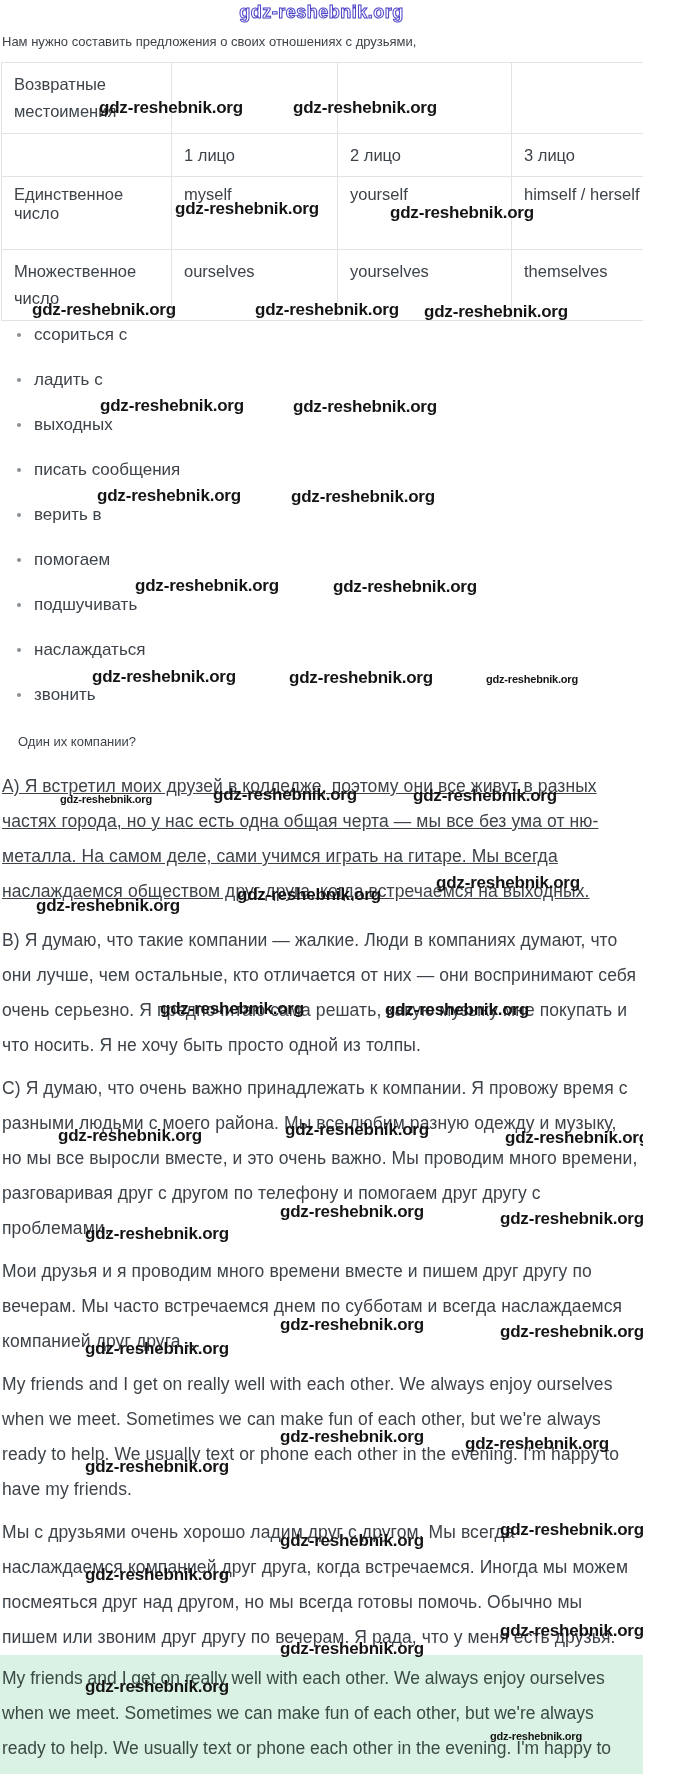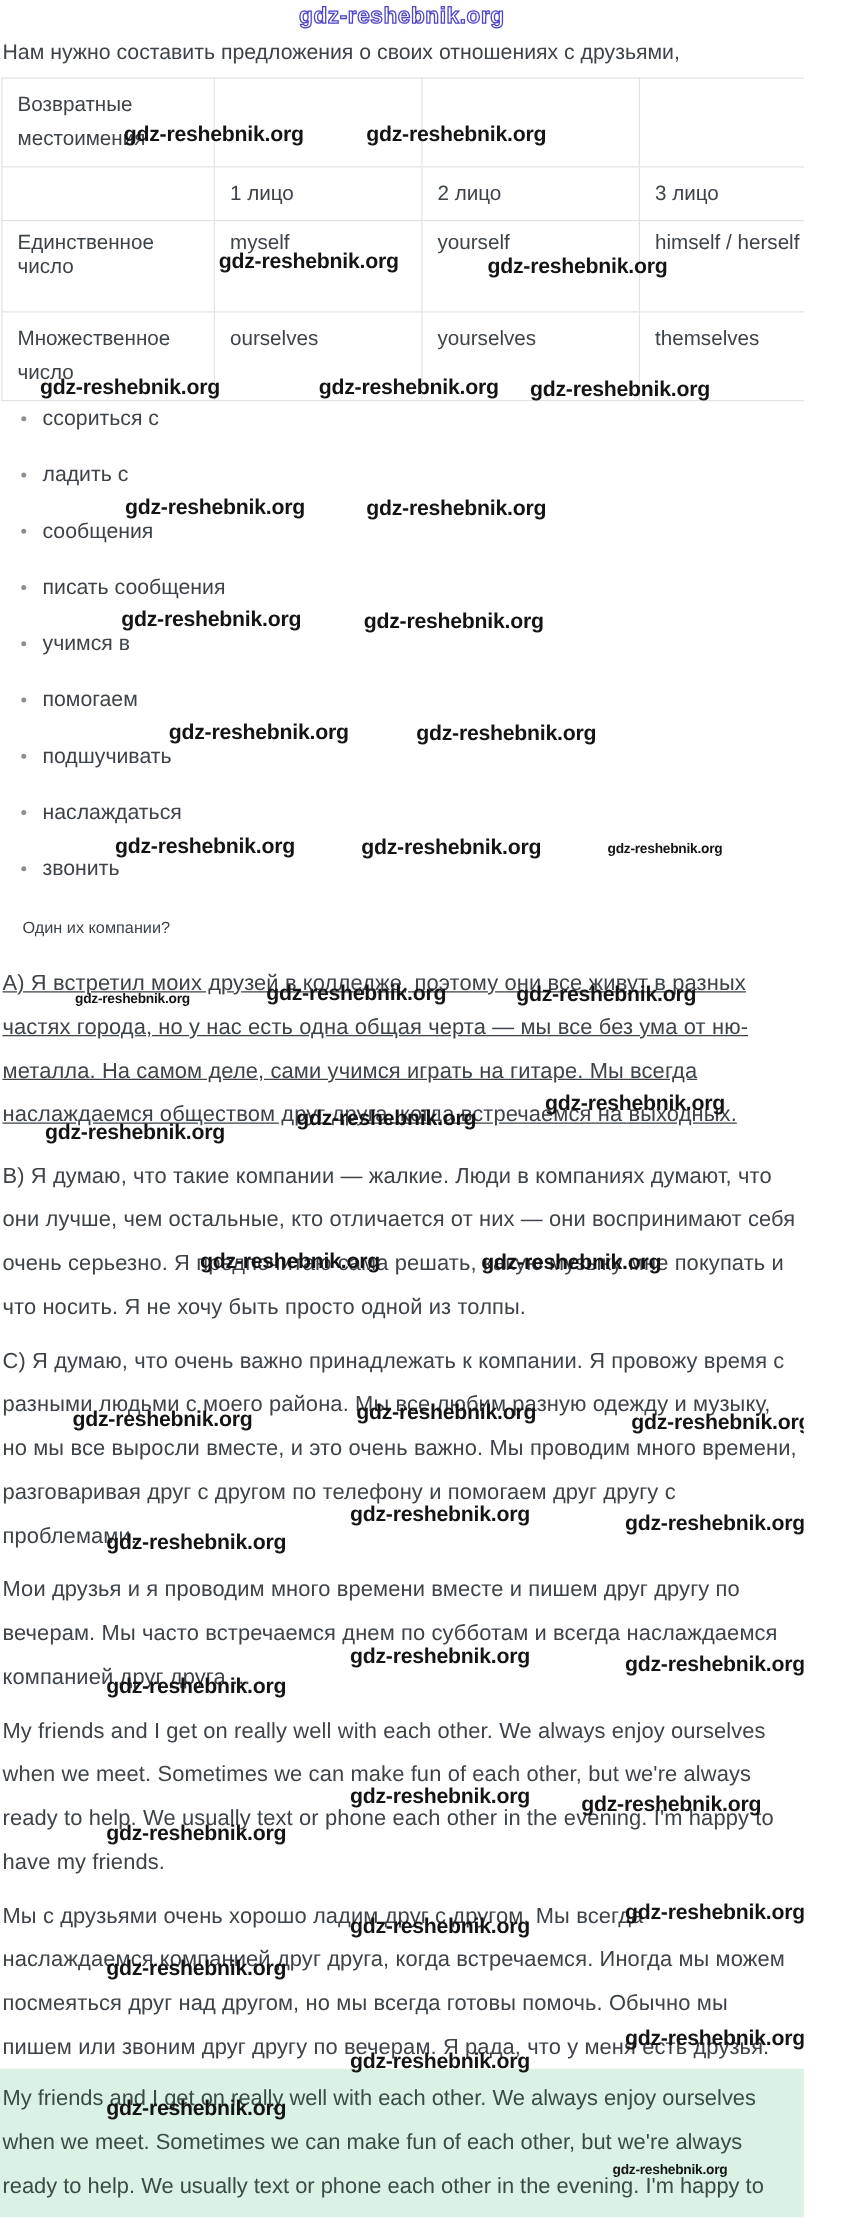--- a/index.html
+++ b/index.html
@@ -12,21 +12,21 @@
     position:absolute;font-size:17px;font-weight:700;color:#141414;
     letter-spacing:-0.2px;white-space:nowrap;line-height:1;z-index:5;pointer-events:none;
   }
   .wm-sm{font-size:11px;}
   .wm-purple{
     left:50%;transform:translateX(-50%);top:3px;
     color:#ffffff;-webkit-text-stroke:1px #4f46c8;text-shadow:0 0 1px #7a72e0;
     font-size:18px;letter-spacing:0.5px;
   }
   
-  .intro{margin:6px 0 0 2px;height:26px;font-size:17px;line-height:24px;}
+  .intro{margin:6px 0 0 2px;height:26px;font-size:13px;line-height:24px;}
   
   table.pron{
     border-collapse:collapse;margin:6px 0 0 1px;width:676px;table-layout:fixed;
     font-size:16.5px;color:#3d4349;
   }
   table.pron td{border:1px solid #e3e3e3;padding:8px 12px;vertical-align:top;background:#fff;}
   table.pron col.c1{width:170px}table.pron col.c2{width:166px}
   table.pron col.c3{width:174px}table.pron col.c4{width:166px}
   tr.r1 td{height:46px;line-height:27px;}
   tr.r2 td{height:26px;vertical-align:middle;}
@@ -162,23 +162,23 @@
       <td>ourselves</td>
       <td>yourselves</td>
       <td>themselves</td>
     </tr>
   </tbody>
     </table>
 
   <ul class="vocab">
     <li><span class="dot"></span><span>ссориться с</span></li>
     <li><span class="dot"></span><span>ладить с</span></li>
-    <li><span class="dot"></span><span>сообщения</span></li>
+    <li><span class="dot"></span><span>выходных</span></li>
     <li><span class="dot"></span><span>писать сообщения</span></li>
-    <li><span class="dot"></span><span>учимся в</span></li>
+    <li><span class="dot"></span><span>верить в</span></li>
     <li><span class="dot"></span><span>помогаем</span></li>
     <li><span class="dot"></span><span>подшучивать</span></li>
     <li><span class="dot"></span><span>наслаждаться</span></li>
     <li><span class="dot"></span><span>звонить</span></li>
   </ul>
 
   <div class="question">Один их компании?</div>
 
   <p class="para a">A) Я встретил моих друзей в колледже, поэтому они все живут в разных частях города, но у нас есть одна общая черта — мы все без ума от ню-металла. На самом деле, сами учимся играть на гитаре. Мы всегда наслаждаемся обществом друг друга, когда встречаемся на выходных.</p>
   <p class="para b">B) Я думаю, что такие компании — жалкие. Люди в компаниях думают, что они лучше, чем остальные, кто отличается от них — они воспринимают себя очень серьезно. Я предпочитаю сама решать, какую музыку мне покупать и что носить. Я не хочу быть просто одной из толпы.</p>

